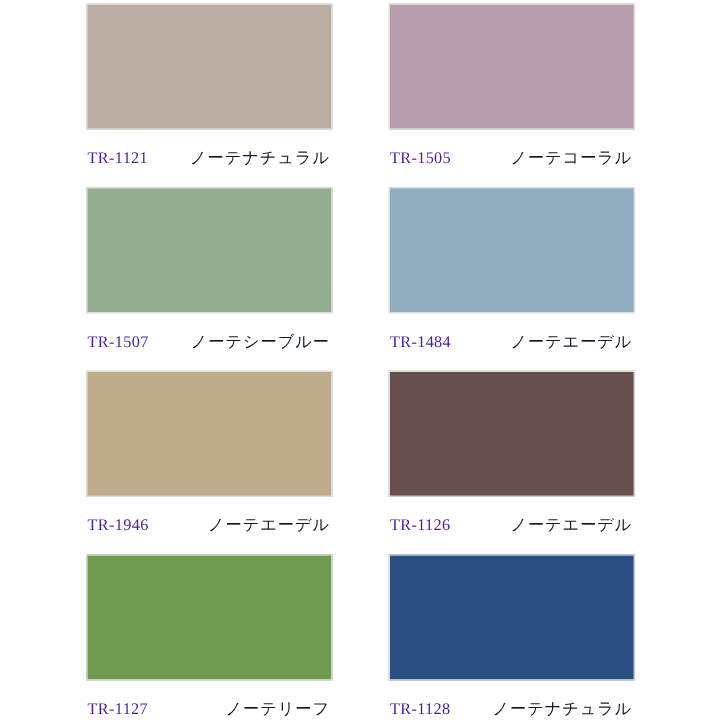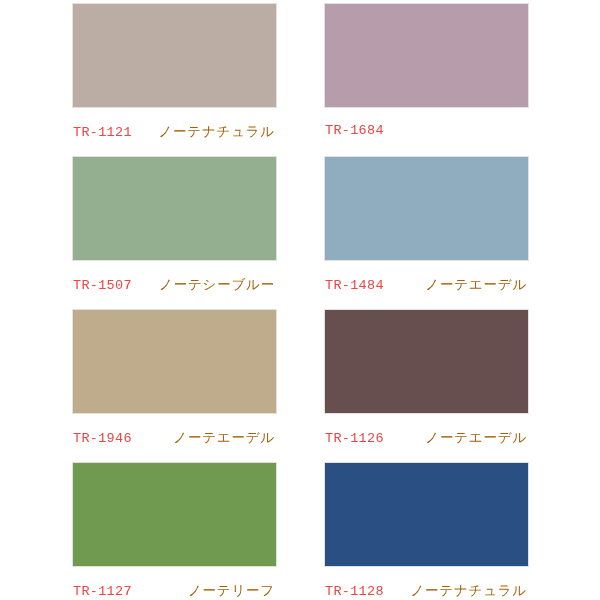--- a/index.html
+++ b/index.html
@@ -52,28 +52,28 @@
     display: flex;
     justify-content: space-between;
     align-items: baseline;
     height: 48px;
     padding-top: 15px;
     padding-left: 1px;
     padding-right: 2px;
   }
   .swatch-code {
     font-size: 13.5px;
-    color: #ef4444;
+    color: #4c1d95;
     letter-spacing: 0.3px;
     white-space: nowrap;
-    font-family: Liberation Mono, monospace;
+    font-family: Liberation Serif, serif;
   }
   .swatch-name {
     font-size: 13.5px;
-    color: #a16207;
+    color: #0f172a;
     letter-spacing: 0.8px;
     white-space: nowrap;
     font-family: "Liberation Sans", "DejaVu Sans", sans-serif;
   }
 </style>
 </head>
 <body style="background: rgb(255, 255, 255);">
 
 <div id="swatch-chart">
   <div class="swatch-grid">
@@ -82,21 +82,22 @@
       <div class="swatch-chip" style="background-color: rgb(187, 172, 164);"></div>
       <div class="swatch-caption">
         <span class="swatch-code">TR-1121</span>
         <span class="swatch-name">ノーテナチュラル</span>
       </div>
     </div>
     <div class="grid-gutter"></div>
     <div class="swatch-cell">
       <div class="swatch-chip" style="background-color: rgb(183, 156, 172);"></div>
       <div class="swatch-caption">
-        <span class="swatch-code">TR-1684</span>
+        <span class="swatch-code">TR-1505</span>
+        <span class="swatch-name">ノーテコーラル</span>
       </div>
     </div>
 
     <div class="swatch-cell">
       <div class="swatch-chip" style="background-color: rgb(147, 175, 143);"></div>
       <div class="swatch-caption">
         <span class="swatch-code">TR-1507</span>
         <span class="swatch-name">ノーテシーブルー</span>
       </div>
     </div>

